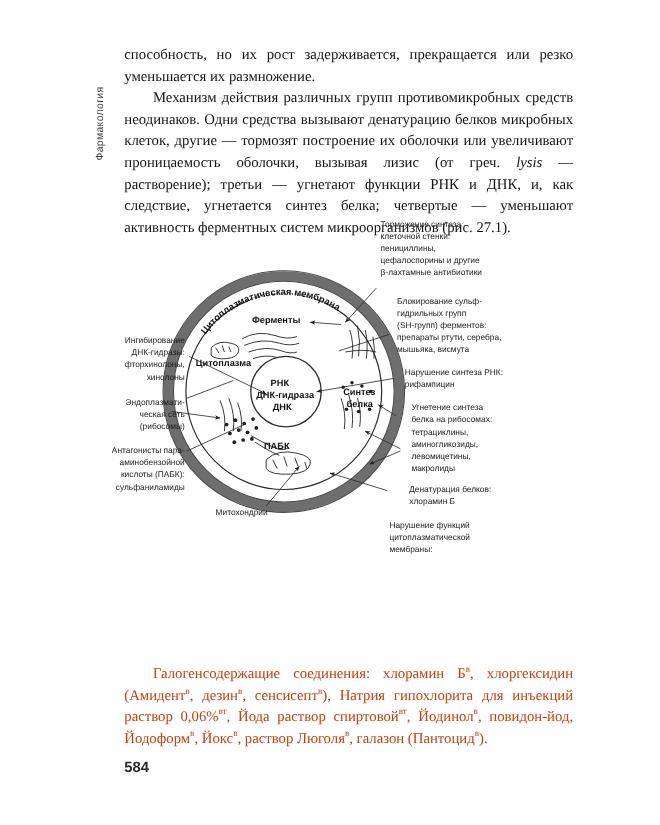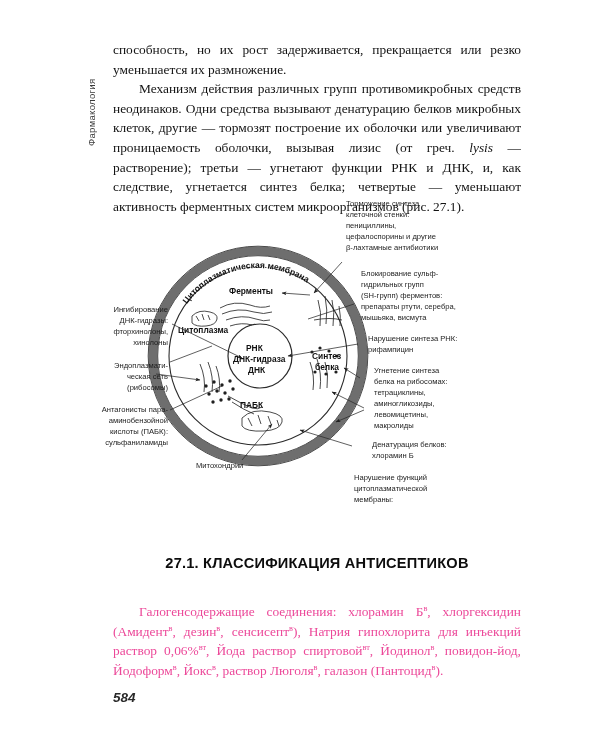--- a/index.html
+++ b/index.html
@@ -86,34 +86,33 @@
   
   #after-heading {
     position: absolute;
     left: 113px;
     top: 602px;
     width: 408px;
     font-size: 13.4px;
     line-height: 19.6px;
     text-align: justify;
     text-indent: 26px;
-    color: #ec4899;
+    color: #c2410c;
   }
   sup { font-size: .62em; vertical-align: super; line-height: 0; }
 
   
   #page-number {
     position: absolute;
     left: 113px;
     top: 690px;
     font-family: "Liberation Sans", "DejaVu Sans", sans-serif;
     font-size: 13.5px;
     font-weight: bold;
     color: #2a2a2a;
-    font-style: italic;
   }
 
   
   .lbl {
     font-family: "Liberation Sans", "DejaVu Sans", sans-serif;
     font-size: 7.6px;
     fill: #1c1c1c;
   }
   .lbl-in {
     font-family: "Liberation Sans", "DejaVu Sans", sans-serif;
@@ -300,20 +299,19 @@
         <text class="lbl" x="72" y="238">кислоты (ПАБК):</text>
         <text class="lbl" x="72" y="249">сульфаниламиды</text>
       </g>
 
       <text class="lbl" x="100" y="272">Митохондрии</text>
     </svg>
   </div>
 
 
   <div id="section-heading">
-    <div>27.1. КЛАССИФИКАЦИЯ АНТИСЕПТИКОВ</div>
   </div>
 
   <div id="after-heading"><span>Галогенсодержащие соединения: хлорамин Б</span><sup>в</sup><span>, хлоргексидин (Амидент</span><sup>в</sup><span>, дезин</span><sup>в</sup><span>, сенсисепт</span><sup>в</sup><span>), Натрия гипохлорита для инъекций раствор 0,06%</span><sup>вт</sup><span>, Йода раствор спиртовой</span><sup>вт</sup><span>, Йодинол</span><sup>в</sup><span>, повидон-йод, Йодоформ</span><sup>в</sup><span>, Йокс</span><sup>в</sup><span>, раствор Люголя</span><sup>в</sup><span>, галазон (Пантоцид</span><sup>в</sup><span>).</span></div>
 
   <div id="page-number">584</div>
 
 </div>
 
 </body></html>

